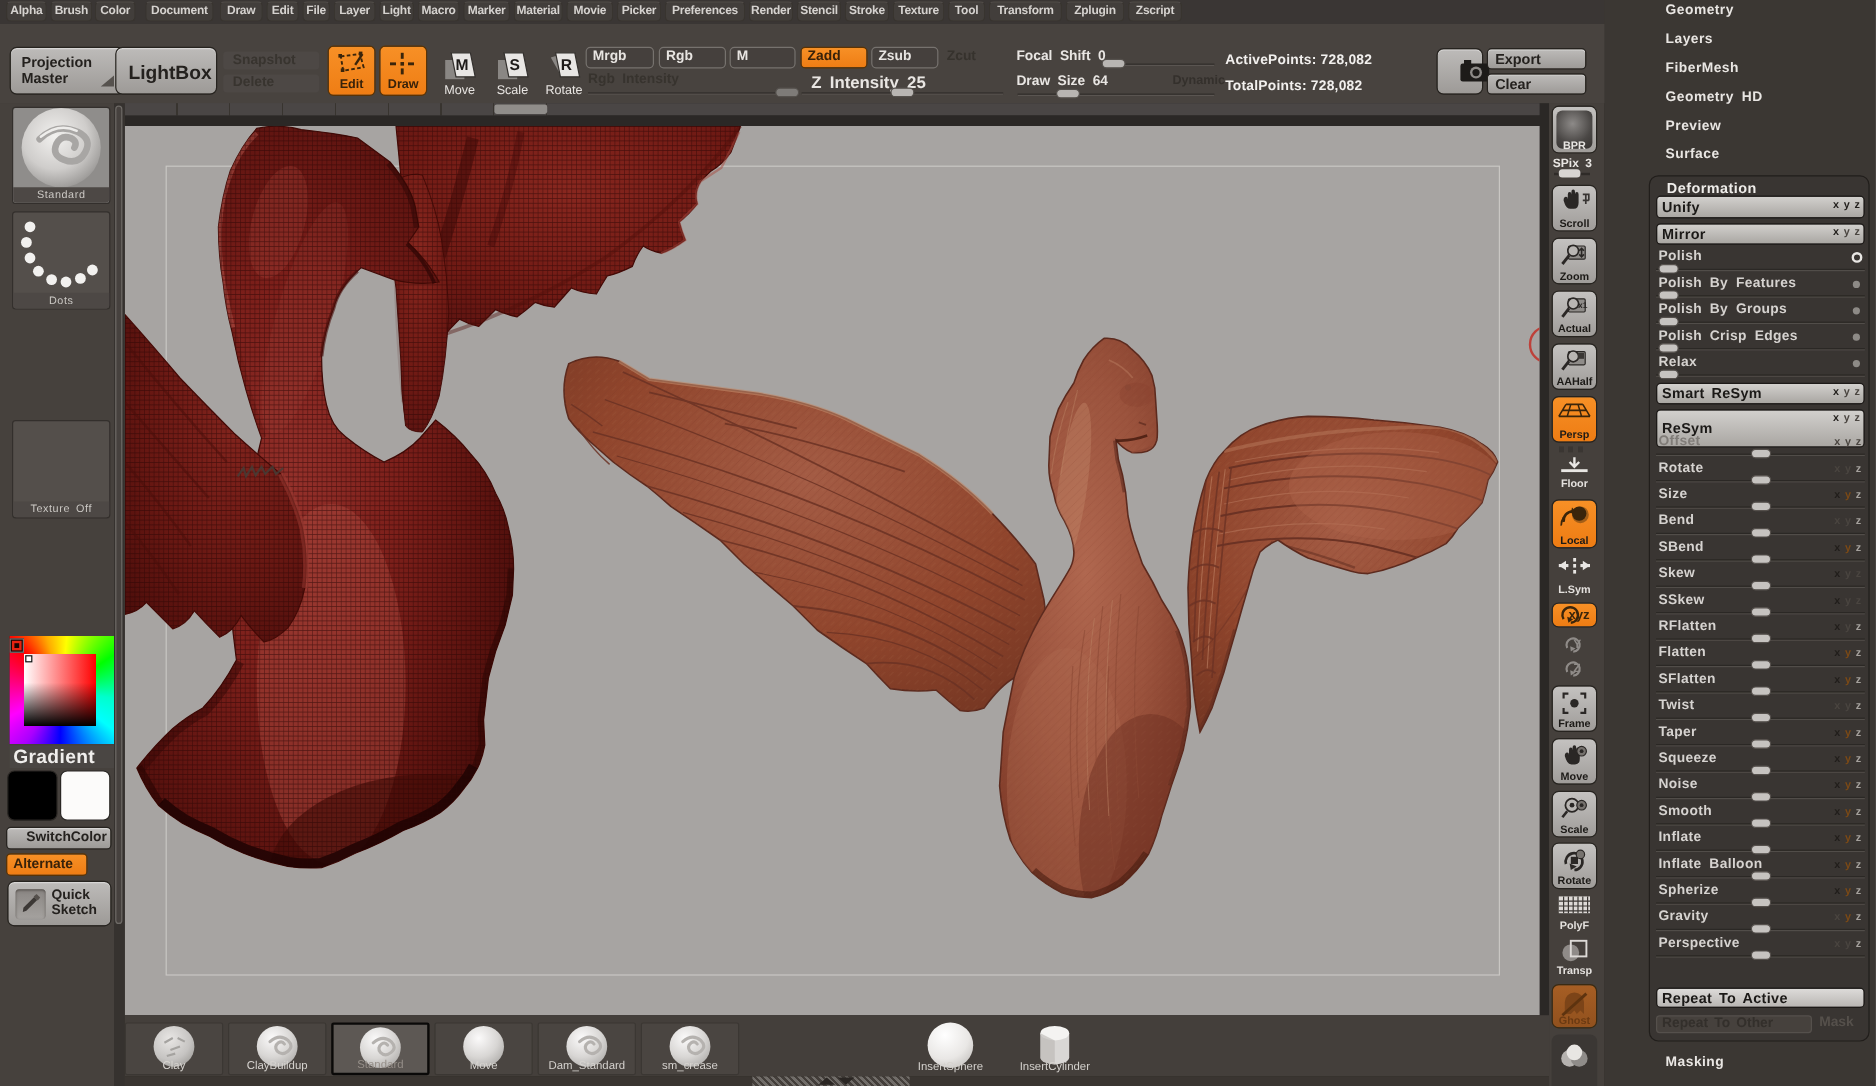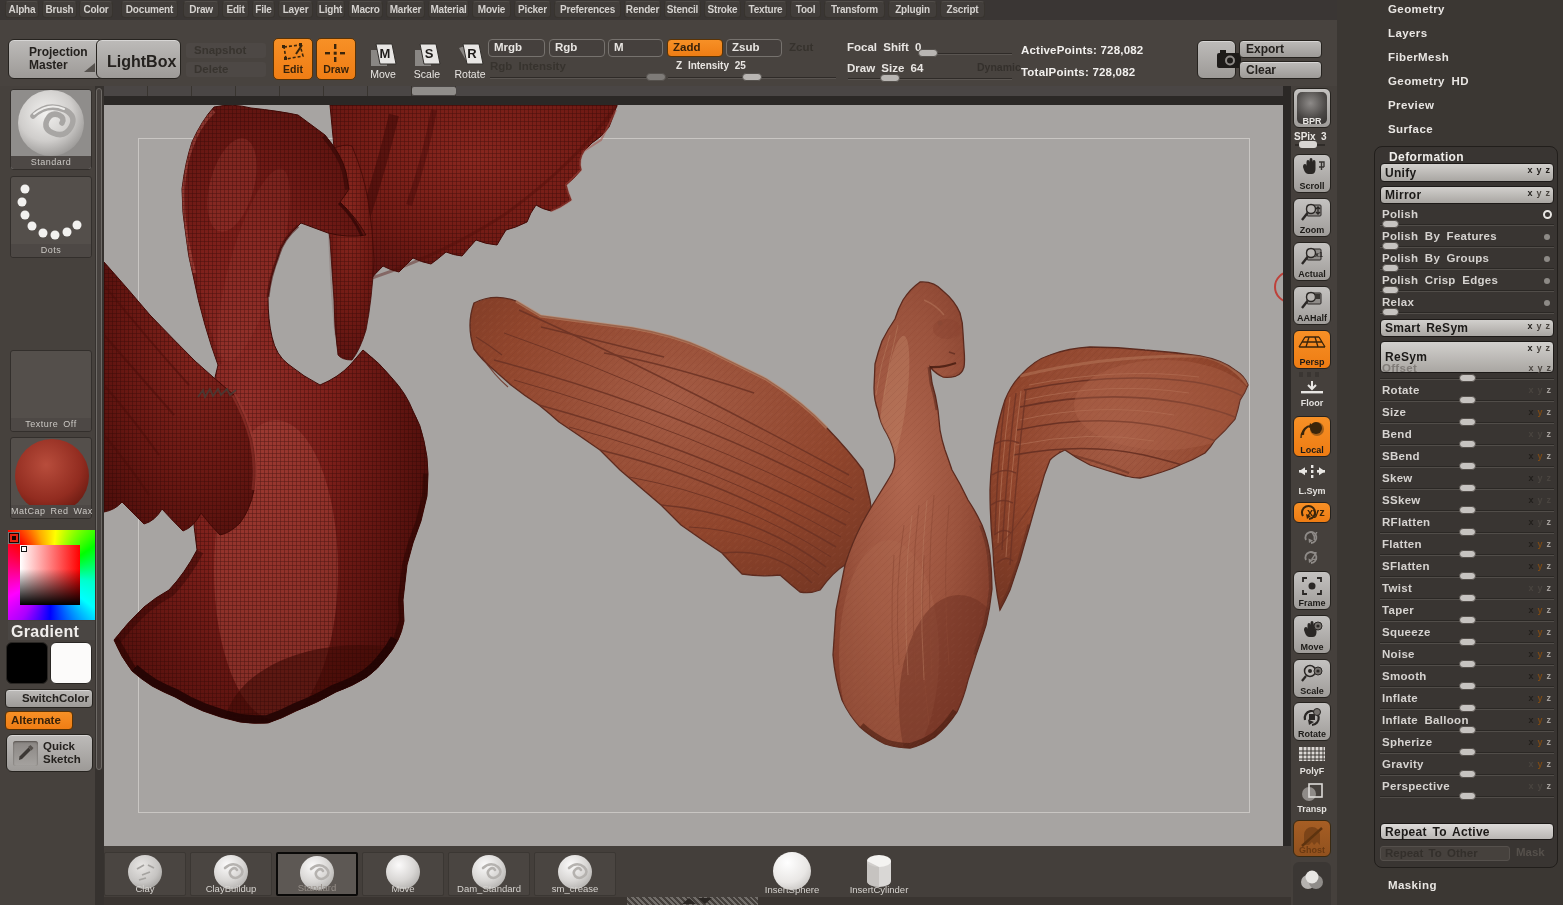--- a/index.html
+++ b/index.html
@@ -96,21 +96,21 @@
     <div class="mbtn" style="left:624px;width:37px;text-align:center;padding:0">Render</div>
     <div class="mbtn" style="left:664px;width:37px;text-align:center;padding:0">Stencil</div>
     <div class="mbtn" style="left:704px;width:37px;text-align:center;padding:0">Stroke</div>
     <div class="mbtn" style="left:744px;width:43px;text-align:center;padding:0">Texture</div>
     <div class="mbtn" style="left:790px;width:31px;text-align:center;padding:0">Tool</div>
     <div class="mbtn" style="left:824px;width:61px;text-align:center;padding:0">Transform</div>
     <div class="mbtn" style="left:888px;width:49px;text-align:center;padding:0">Zplugin</div>
     <div class="mbtn" style="left:940px;width:45px;text-align:center;padding:0">Zscript</div>
   </div>
   <div class="abs" id="toolbar">
-    <div class="abs ltbtn" style="left:8px;top:19px;width:96px;height:40px;font-size:12px;padding:6px 0 0 20px;line-height:13px;">Projection<br>Master
+    <div class="abs ltbtn" style="left:8px;top:19px;width:96px;height:40px;font-size:12px;padding:6px 0 0 9px;line-height:13px;">Projection<br>Master
       <div class="abs" style="right:8px;bottom:6px;width:0;height:0;border-left:11px solid transparent;border-bottom:9px solid #56524e;"></div></div>
     <div class="abs ltbtn" style="left:96px;top:19px;width:85px;height:40px;font-size:16px;padding:13px 0 0 10px;">LightBox</div>
     <div class="abs" style="left:186px;top:23px;width:80px;height:15px;background:#4d4845;border-radius:3px;color:#38342f;font-weight:bold;font-size:11.5px;padding:1px 0 0 8px;">Snapshot</div>
     <div class="abs" style="left:186px;top:42px;width:80px;height:15px;background:#4d4845;border-radius:3px;color:#38342f;font-weight:bold;font-size:11.5px;padding:1px 0 0 8px;">Delete</div>
     <div class="abs orbtn" style="left:273px;top:18px;width:40px;height:42px;font-size:10.5px;text-align:center;">
       <svg width="26" height="22" viewBox="0 0 26 22" style="margin-top:3px;">
           <g stroke="#3a250b" stroke-width="1.6" fill="none">
             <path d="M4 5 L20 3 L23 14 L6 17 Z" stroke-dasharray="3 2"></path>
             <path d="M16 12 L22 3" stroke-width="2"></path>
           </g>
@@ -153,21 +153,21 @@
       <div style="color:#e8e5e2;font-size:10.5px;margin-top:-4px;">Rotate</div></div>
     <div class="abs smb" style="left:488px;top:19px;width:57px;height:18px;background:#45403d;border:1px solid #76726e;border-radius:4px;color:#e8e5e2;padding:1px 0 0 5px;">Mrgb</div>
     <div class="abs smb" style="left:549px;top:19px;width:56px;height:18px;background:#45403d;border:1px solid #76726e;border-radius:4px;color:#e8e5e2;padding:1px 0 0 5px;">Rgb</div>
     <div class="abs smb" style="left:608px;top:19px;width:55px;height:18px;background:#45403d;border:1px solid #76726e;border-radius:4px;color:#e8e5e2;padding:1px 0 0 5px;">M</div>
     <div class="abs smb orbtn" style="left:667px;top:19px;width:56px;height:18px;padding:1px 0 0 5px;border-radius:4px;">Zadd</div>
     <div class="abs smb" style="left:726px;top:19px;width:56px;height:18px;background:#45403d;border:1px solid #76726e;border-radius:4px;color:#e8e5e2;padding:1px 0 0 5px;">Zsub</div>
     <div class="abs smb" style="left:789px;top:21px;color:#36322d;">Zcut</div>
     <div class="abs" style="left:490px;top:40px;color:#37332e;font-weight:bold;font-size:11.5px;word-spacing:3px;">Rgb Intensity</div>
     <div class="track" style="left:490px;top:57px;width:173px;"></div>
     <div class="handle" style="left:646px;top:53px;background:#7e7b78;border:1px solid #55514d;"></div>
-    <div class="abs" style="left:676px;top:40px;color:#e9e6e3;font-weight:bold;font-size:10px;word-spacing:3px;">Z Intensity <b>25</b></div>
+    <div class="abs" style="left:676px;top:40px;color:#e9e6e3;font-weight:bold;font-size:14px;word-spacing:3px;">Z Intensity <b>25</b></div>
     <div class="track" style="left:668px;top:57px;width:168px;"></div>
     <div class="handle" style="left:742px;top:53px;background:#b8b5b2;border:1px solid #55514d;"></div>
     <div class="abs" style="left:847px;top:21px;color:#e9e6e3;font-weight:bold;font-size:11.5px;word-spacing:3px;">Focal Shift <b>0</b></div>
     <div class="track" style="left:920px;top:33px;width:92px;"></div>
     <div class="handle" style="left:918px;top:29px;background:#b8b5b2;border:1px solid #55514d;"></div>
     <div class="abs" style="left:847px;top:42px;color:#e9e6e3;font-weight:bold;font-size:11.5px;word-spacing:3px;">Draw Size <b>64</b></div>
     <div class="track" style="left:848px;top:58px;width:164px;"></div>
     <div class="handle" style="left:880px;top:54px;background:#b8b5b2;border:1px solid #55514d;"></div>
     <div class="abs" style="left:977px;top:41px;color:#34302c;font-weight:bold;font-size:10.5px;">Dynamic</div>
     <div class="abs" style="left:1021px;top:24px;color:#f2f0ee;font-weight:bold;font-size:11.5px;letter-spacing:0.2px;">ActivePoints: 728,082</div>
@@ -416,24 +416,20 @@
             <circle cx="32" cy="56" r="4.5"></circle>
             <circle cx="44" cy="58" r="4.5"></circle>
             <circle cx="56" cy="55" r="4.5"></circle>
             <circle cx="66" cy="48" r="4.5"></circle>
           </g>
         </svg>
       <div class="tlab">Dots</div></div>
     <div class="tile" style="top:264px;height:82px;">
         <div class="tlab">Texture Off</div>
       </div>
-    <div class="tile" style="top:351px;height:82px;">
-      <div style="position:absolute;left:4px;top:1px;width:74px;height:74px;border-radius:50%;background:radial-gradient(circle at 42% 35%,#b84d3c,#922c20 55%,#541109 95%);"></div>
-      <div class="tlab">MatCap Red Wax</div>
-      </div>
     <div style="position:absolute;left:8px;top:444px;width:87px;height:90px;background:#211e1c;">
       <div style="position:absolute;inset:0;background:conic-gradient(from 315deg at 50% 50%, #f00 0%, #fa0 8%, #ff0 14%, #0f0 28%, #0fc 40%, #0ff 48%, #00f 63%, #a0f 72%, #f0f 80%, #f00 100%);"></div>
       <div style="position:absolute;left:12px;top:15px;width:60px;height:60px;background:linear-gradient(to top,#000,rgba(0,0,0,0) 60%),linear-gradient(to right,#fff,#f00);"></div>
       <div style="position:absolute;left:0px;top:2px;width:12px;height:12px;background:#1a0503;border:1px solid #777;">
           <div style="position:absolute;inset:1px;border:2px solid #e82210;"></div>
         </div>
       <div style="position:absolute;left:13px;top:16px;width:6px;height:6px;background:#fff;border:1px solid #111;"></div>
     </div>
     <div style="position:absolute;left:8px;top:535px;width:87px;height:19px;background:#4a4643;color:#f0eeec;font-size:16px;font-weight:bold;padding:2px 0 0 3px;letter-spacing:0.3px;">Gradient</div>
     <div style="position:absolute;left:6px;top:556px;width:42px;height:42px;background:#000;border-radius:6px;border:1px solid #2a2724;"></div>

